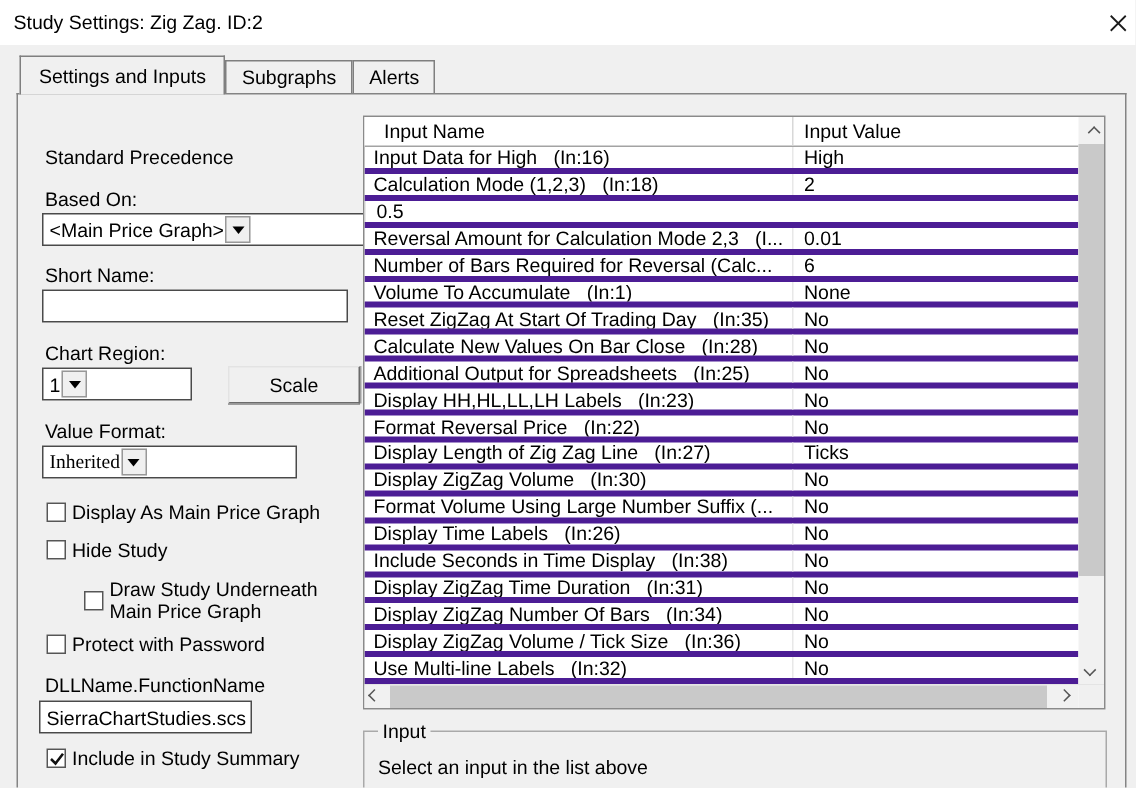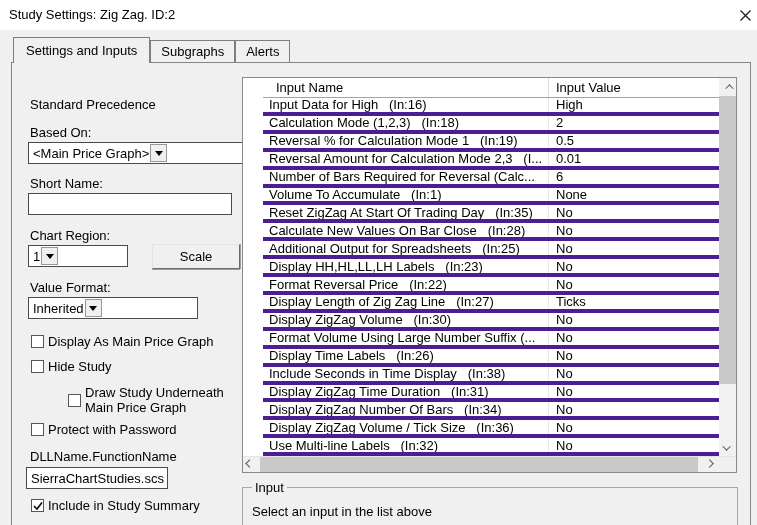--- a/index.html
+++ b/index.html
@@ -38,21 +38,21 @@
   .cbbox{width:13px;height:13px;background:#fff;border:1px solid #565656;box-sizing:border-box;
     display:flex;align-items:center;justify-content:center;flex:0 0 13px;}
   .cbbox .check{display:none;}
   .cbbox.on .check{display:block;}
   .cb .cbl{line-height:15px;white-space:pre-line;}
   
   .itable{position:absolute;left:242px;top:77px;width:495px;height:396px;
     border:1px solid #8a8a8a;box-sizing:border-box;background:#fff;
     display:flex;flex-direction:column;}
   .itable-top{display:flex;flex:1 1 auto;min-height:0;}
-  .itable-main{width:476px;display:flex;flex-direction:column;padding-left:20px;}
+  .itable-main{width:476px;display:flex;flex-direction:column;}
   .thead{display:flex;height:19px;flex:0 0 19px;background:#fff;border-bottom:1px solid #a3a3a3;}
   .th{box-sizing:border-box;display:flex;align-items:center;white-space:nowrap;}
   .th-name{width:285px;padding-left:13px;}
   .th-value{flex:1;border-left:1px solid #d8d8d8;padding-left:7px;}
   .trows{flex:1 1 auto;display:flex;flex-direction:column;overflow:hidden;}
   .trow{flex:1 1 0;display:flex;border-bottom:4px solid #4c1d95;box-sizing:border-box;min-height:0;}
   .tcell{display:flex;align-items:center;box-sizing:border-box;overflow:hidden;}
   .tcell-name{width:285px;padding-left:6px;white-space:pre;}
   .tcell-value{flex:1;border-left:1px solid #e8e8e8;padding-left:7px;white-space:nowrap;}
   
@@ -117,36 +117,36 @@
 <div class="lbl" style="left:30px;top:228px;">Chart Region:</div>
 <div class="field" style="left:28px;top:245px;width:100px;height:22px;">
   <span class="val">1</span>
   <span class="combo-btn">
       <span class="tri"></span>
     </span>
 </div>
 <div class="pushbtn" style="left:152px;top:244px;width:88px;height:25px;">Scale</div>
 
 <div class="lbl" style="left:30px;top:280px;">Value Format:</div>
-<div class="field" style="left:28px;top:297px;width:170px;height:22px;">
+<div class="field" style="left:28px;top:297px;width:170px;height:22px;font-family:Liberation Serif, serif;">
   <span class="val">Inherited</span>
   <span class="combo-btn">
       <span class="tri"></span>
     </span>
 </div>
 
 <div class="cb" style="left:31px;top:334px;">
   <span class="cbbox"></span>
   <span class="cbl">Display As Main Price Graph</span>
 </div>
 <div class="cb" style="left:31px;top:359px;">
   <span class="cbbox"></span>
   <span class="cbl">Hide Study</span>
 </div>
-<div class="cb" style="left:43px;top:385px;padding-left:25px;">
+<div class="cb" style="left:31px;top:385px;padding-left:25px;">
   <span class="cbbox"></span>
   <span class="cbl" style="max-width:190px;">Draw Study Underneath
 Main Price Graph</span>
 </div>
 <div class="cb" style="left:31px;top:422px;">
   <span class="cbbox"></span>
   <span class="cbl">Protect with Password</span>
 </div>
 
 <div class="lbl" style="left:30px;top:449px;">DLLName.FunctionName</div>
@@ -173,21 +173,20 @@
       <div class="trows">
           <div class="trow">
             <div class="tcell tcell-name">Input Data for High   (In:16)</div>
             <div class="tcell tcell-value">High</div>
           </div>
           <div class="trow">
             <div class="tcell tcell-name">Calculation Mode (1,2,3)   (In:18)</div>
             <div class="tcell tcell-value">2</div>
           </div>
           <div class="trow">
-            <div class="tcell tcell-name">Reversal % for Calculation Mode 1   (In:19)</div>
             <div class="tcell tcell-value">0.5</div>
           </div>
           <div class="trow">
             <div class="tcell tcell-name">Reversal Amount for Calculation Mode 2,3   (I...</div>
             <div class="tcell tcell-value">0.01</div>
           </div>
           <div class="trow">
             <div class="tcell tcell-name">Number of Bars Required for Reversal (Calc...</div>
             <div class="tcell tcell-value">6</div>
           </div>

